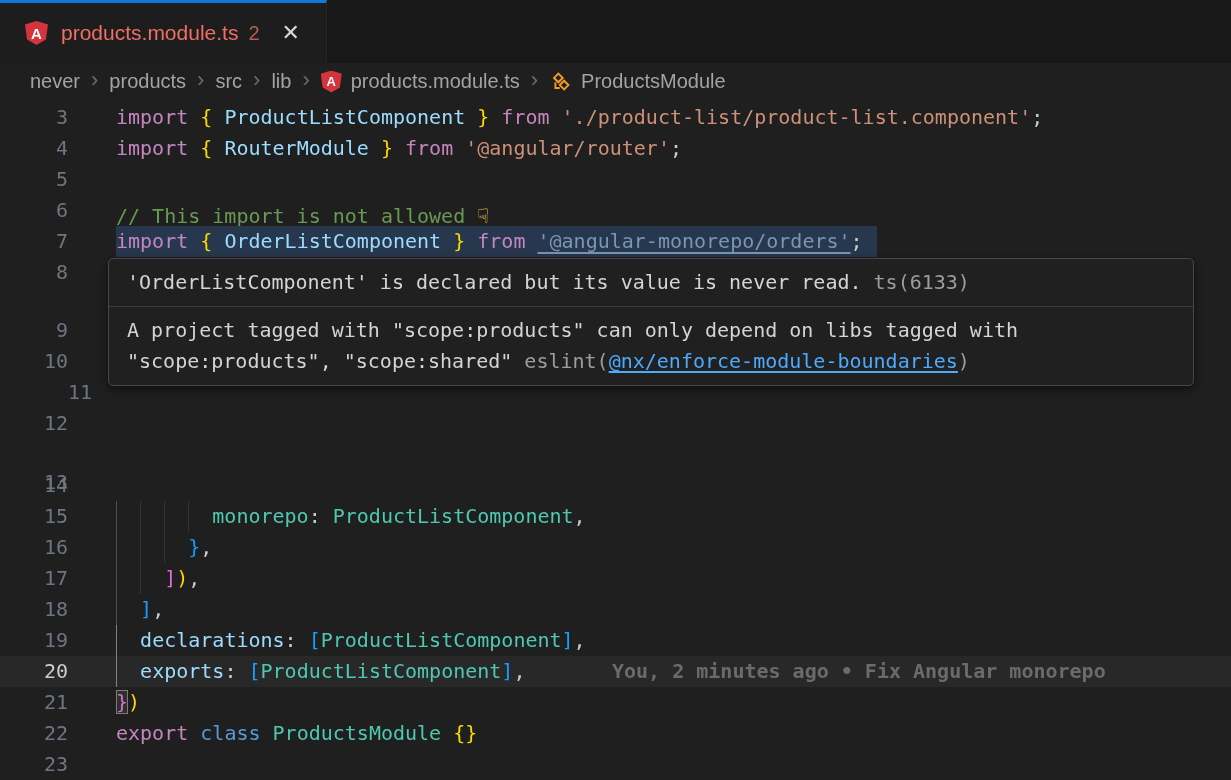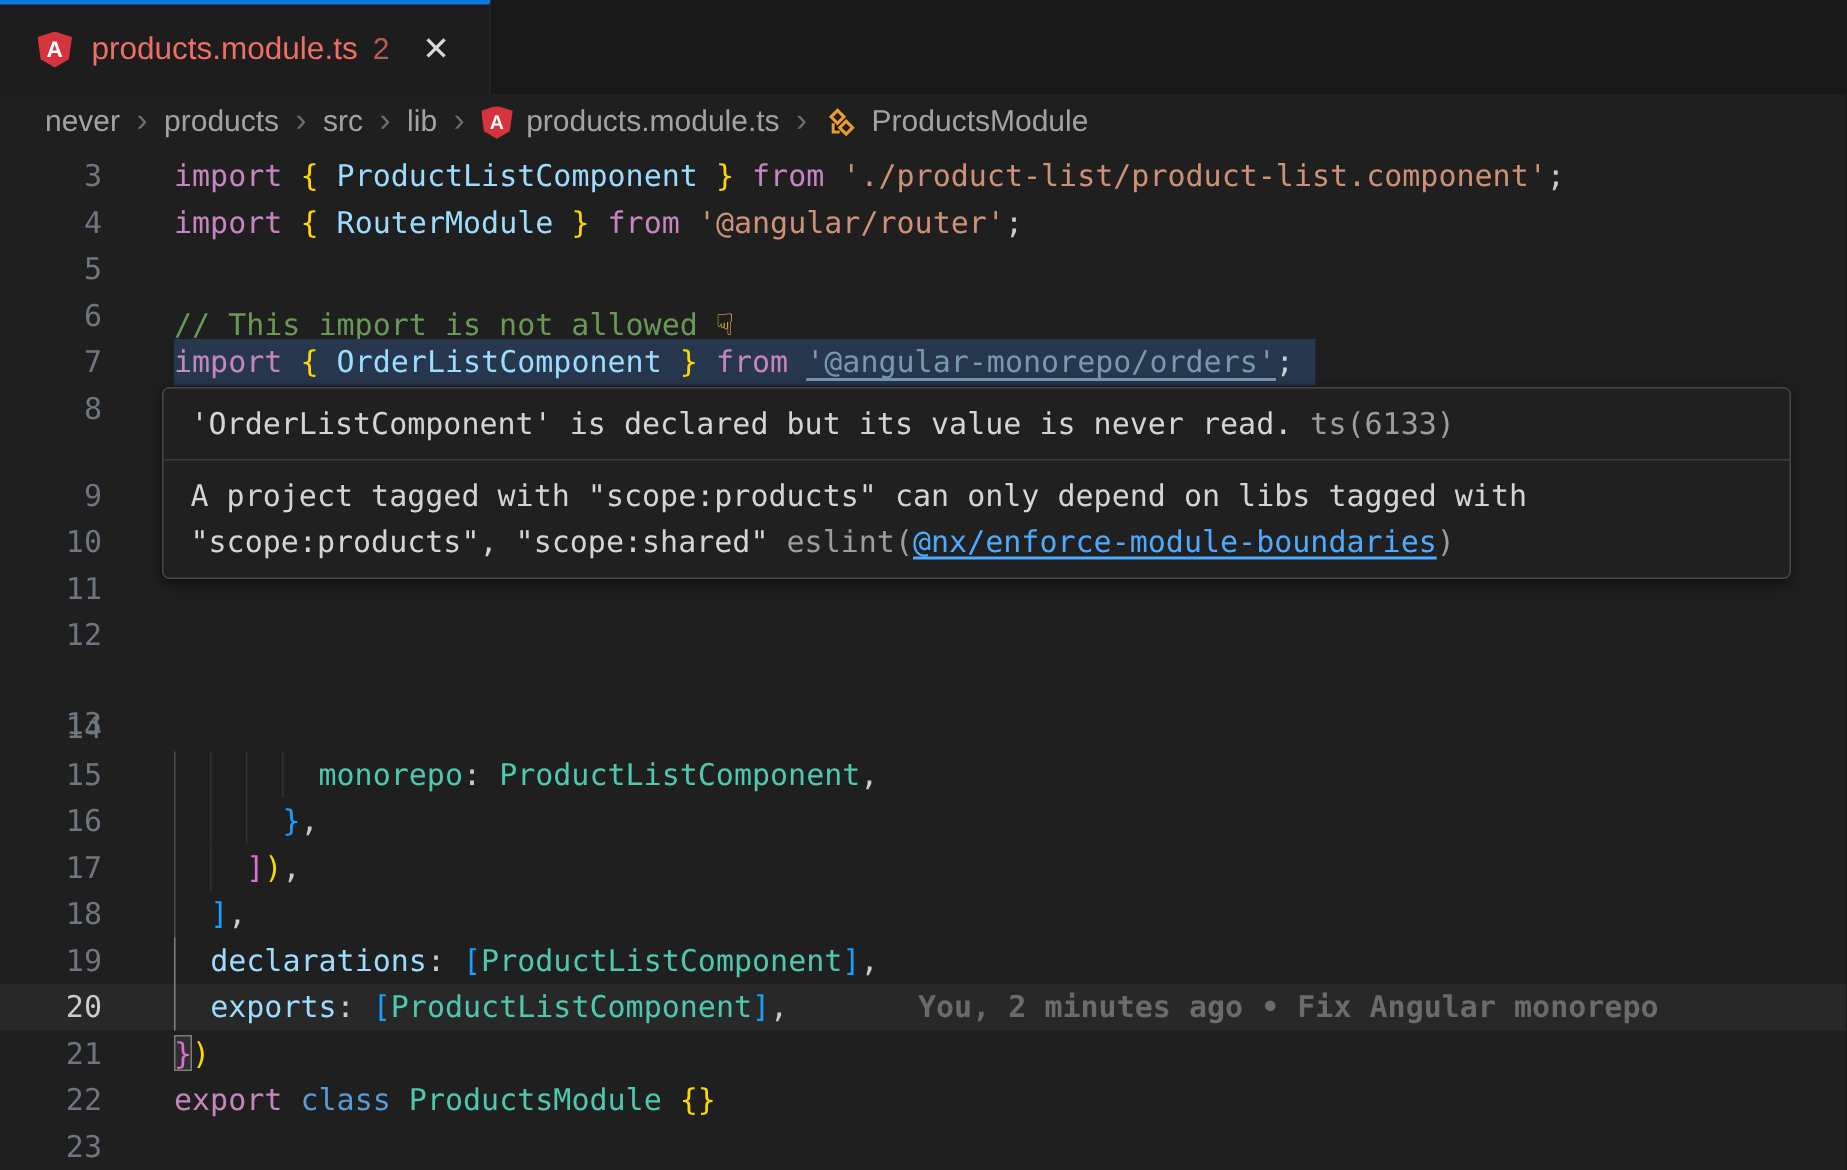--- a/index.html
+++ b/index.html
@@ -118,21 +118,21 @@
       <div class="sq" style="left: 116px; top: 152px; width: 747.1px;"><svg width="747.1" height="8">
           <path d="M4 4 q2 -4 4 0 q2 4 4 0 q2 -4 4 0 q2 4 4 0 q2 -4 4 0 q2 4 4 0 q2 -4 4 0 q2 4 4 0 q2 -4 4 0 q2 4 4 0 q2 -4 4 0 q2 4 4 0 q2 -4 4 0 q2 4 4 0 q2 -4 4 0 q2 4 4 0 q2 -4 4 0 q2 4 4 0 q2 -4 4 0 q2 4 4 0 q2 -4 4 0 q2 4 4 0 q2 -4 4 0 q2 4 4 0 q2 -4 4 0 q2 4 4 0 q2 -4 4 0 q2 4 4 0 q2 -4 4 0 q2 4 4 0 q2 -4 4 0 q2 4 4 0 q2 -4 4 0 q2 4 4 0 q2 -4 4 0 q2 4 4 0 q2 -4 4 0 q2 4 4 0 q2 -4 4 0 q2 4 4 0 q2 -4 4 0 q2 4 4 0 q2 -4 4 0 q2 4 4 0 q2 -4 4 0 q2 4 4 0 q2 -4 4 0 q2 4 4 0 q2 -4 4 0 q2 4 4 0 q2 -4 4 0 q2 4 4 0 q2 -4 4 0 q2 4 4 0 q2 -4 4 0 q2 4 4 0 q2 -4 4 0 q2 4 4 0 q2 -4 4 0 q2 4 4 0 q2 -4 4 0 q2 4 4 0 q2 -4 4 0 q2 4 4 0 q2 -4 4 0 q2 4 4 0 q2 -4 4 0 q2 4 4 0 q2 -4 4 0 q2 4 4 0 q2 -4 4 0 q2 4 4 0 q2 -4 4 0 q2 4 4 0 q2 -4 4 0 q2 4 4 0 q2 -4 4 0 q2 4 4 0 q2 -4 4 0 q2 4 4 0 q2 -4 4 0 q2 4 4 0 q2 -4 4 0 q2 4 4 0 q2 -4 4 0 q2 4 4 0 q2 -4 4 0 q2 4 4 0 q2 -4 4 0 q2 4 4 0 q2 -4 4 0 q2 4 4 0 q2 -4 4 0 q2 4 4 0 q2 -4 4 0 q2 4 4 0 q2 -4 4 0 q2 4 4 0 q2 -4 4 0 q2 4 4 0 q2 -4 4 0 q2 4 4 0 q2 -4 4 0 q2 4 4 0 q2 -4 4 0 q2 4 4 0 q2 -4 4 0 q2 4 4 0 q2 -4 4 0 q2 4 4 0 q2 -4 4 0 q2 4 4 0 q2 -4 4 0 q2 4 4 0 q2 -4 4 0 q2 4 4 0 q2 -4 4 0 q2 4 4 0 q2 -4 4 0 q2 4 4 0 q2 -4 4 0 q2 4 4 0 q2 -4 4 0 q2 4 4 0 q2 -4 4 0 q2 4 4 0 q2 -4 4 0 q2 4 4 0 q2 -4 4 0 q2 4 4 0 q2 -4 4 0 q2 4 4 0 q2 -4 4 0 q2 4 4 0 q2 -4 4 0 q2 4 4 0 q2 -4 4 0 q2 4 4 0 q2 -4 4 0 q2 4 4 0 q2 -4 4 0 q2 4 4 0 q2 -4 4 0 q2 4 4 0 q2 -4 4 0 q2 4 4 0 q2 -4 4 0 q2 4 4 0 q2 -4 4 0 q2 4 4 0 q2 -4 4 0 q2 4 4 0 q2 -4 4 0 q2 4 4 0 q2 -4 4 0 q2 4 4 0 q2 -4 4 0 q2 4 4 0 q2 -4 4 0 q2 4 4 0 q2 -4 4 0 q2 4 4 0 q2 -4 4 0 q2 4 4 0 q2 -4 4 0 q2 4 4 0 q2 -4 4 0 q2 4 4 0 q2 -4 4 0 q2 4 4 0 q2 -4 4 0 q2 4 4 0 q2 -4 4 0 q2 4 4 0 q2 -4 4 0 q2 4 4 0 q2 -4 4 0 q2 4 4 0 q2 -4 4 0 q2 4 4 0 q2 -4 4 0 q2 4 4 0 q2 -4 4 0 q2 4 4 0 q2 -4 4 0 q2 4 4 0 q2 -4 4 0 q2 4 4 0" fill="none" stroke="#d89048" stroke-width="1.6"></path>
           <path d="M0 4 q2 -4 4 0 q2 4 4 0 q2 -4 4 0 q2 4 4 0 q2 -4 4 0 q2 4 4 0 q2 -4 4 0 q2 4 4 0 q2 -4 4 0 q2 4 4 0 q2 -4 4 0 q2 4 4 0 q2 -4 4 0 q2 4 4 0 q2 -4 4 0 q2 4 4 0 q2 -4 4 0 q2 4 4 0 q2 -4 4 0 q2 4 4 0 q2 -4 4 0 q2 4 4 0 q2 -4 4 0 q2 4 4 0 q2 -4 4 0 q2 4 4 0 q2 -4 4 0 q2 4 4 0 q2 -4 4 0 q2 4 4 0 q2 -4 4 0 q2 4 4 0 q2 -4 4 0 q2 4 4 0 q2 -4 4 0 q2 4 4 0 q2 -4 4 0 q2 4 4 0 q2 -4 4 0 q2 4 4 0 q2 -4 4 0 q2 4 4 0 q2 -4 4 0 q2 4 4 0 q2 -4 4 0 q2 4 4 0 q2 -4 4 0 q2 4 4 0 q2 -4 4 0 q2 4 4 0 q2 -4 4 0 q2 4 4 0 q2 -4 4 0 q2 4 4 0 q2 -4 4 0 q2 4 4 0 q2 -4 4 0 q2 4 4 0 q2 -4 4 0 q2 4 4 0 q2 -4 4 0 q2 4 4 0 q2 -4 4 0 q2 4 4 0 q2 -4 4 0 q2 4 4 0 q2 -4 4 0 q2 4 4 0 q2 -4 4 0 q2 4 4 0 q2 -4 4 0 q2 4 4 0 q2 -4 4 0 q2 4 4 0 q2 -4 4 0 q2 4 4 0 q2 -4 4 0 q2 4 4 0 q2 -4 4 0 q2 4 4 0 q2 -4 4 0 q2 4 4 0 q2 -4 4 0 q2 4 4 0 q2 -4 4 0 q2 4 4 0 q2 -4 4 0 q2 4 4 0 q2 -4 4 0 q2 4 4 0 q2 -4 4 0 q2 4 4 0 q2 -4 4 0 q2 4 4 0 q2 -4 4 0 q2 4 4 0 q2 -4 4 0 q2 4 4 0 q2 -4 4 0 q2 4 4 0 q2 -4 4 0 q2 4 4 0 q2 -4 4 0 q2 4 4 0 q2 -4 4 0 q2 4 4 0 q2 -4 4 0 q2 4 4 0 q2 -4 4 0 q2 4 4 0 q2 -4 4 0 q2 4 4 0 q2 -4 4 0 q2 4 4 0 q2 -4 4 0 q2 4 4 0 q2 -4 4 0 q2 4 4 0 q2 -4 4 0 q2 4 4 0 q2 -4 4 0 q2 4 4 0 q2 -4 4 0 q2 4 4 0 q2 -4 4 0 q2 4 4 0 q2 -4 4 0 q2 4 4 0 q2 -4 4 0 q2 4 4 0 q2 -4 4 0 q2 4 4 0 q2 -4 4 0 q2 4 4 0 q2 -4 4 0 q2 4 4 0 q2 -4 4 0 q2 4 4 0 q2 -4 4 0 q2 4 4 0 q2 -4 4 0 q2 4 4 0 q2 -4 4 0 q2 4 4 0 q2 -4 4 0 q2 4 4 0 q2 -4 4 0 q2 4 4 0 q2 -4 4 0 q2 4 4 0 q2 -4 4 0 q2 4 4 0 q2 -4 4 0 q2 4 4 0 q2 -4 4 0 q2 4 4 0 q2 -4 4 0 q2 4 4 0 q2 -4 4 0 q2 4 4 0 q2 -4 4 0 q2 4 4 0 q2 -4 4 0 q2 4 4 0 q2 -4 4 0 q2 4 4 0 q2 -4 4 0 q2 4 4 0 q2 -4 4 0 q2 4 4 0 q2 -4 4 0 q2 4 4 0 q2 -4 4 0 q2 4 4 0 q2 -4 4 0 q2 4 4 0 q2 -4 4 0 q2 4 4 0 q2 -4 4 0 q2 4 4 0 q2 -4 4 0 q2 4 4 0 q2 -4 4 0 q2 4 4 0 q2 -4 4 0 q2 4 4 0 q2 -4 4 0 q2 4 4 0" fill="none" stroke="#e5484d" stroke-width="1.8"></path>
         </svg></div>
       <div class="lnum" style="top: 157px;">8</div>
       <div class="crow" style="top: 157px;"></div>
       <div class="lnum" style="top: 215px;">9</div>
       <div class="crow" style="top: 215px;"></div>
       <div class="lnum" style="top: 246px;">10</div>
       <div class="crow" style="top: 246px;"></div>
-      <div class="lnum" style="top: 277px;">11</div>
+      <div class="lnum" style="top: 277px; padding-left: 24px;">11</div>
       <div class="crow" style="top: 277px;"></div>
       <div class="lnum" style="top: 308px;">12</div>
       <div class="crow" style="top: 308px;"></div>
       <div class="lnum" style="top: 339px; margin-top: 28px;">13</div>
       <div class="crow" style="top: 339px;"></div>
       <div class="lnum" style="top: 370px;">14</div>
       <div class="crow" style="top: 370px;"></div>
       <div class="lnum" style="top: 401px;">15</div>
       <div class="guide g0" style="top: 401px; left: 116px;"></div>
       <div class="guide" style="top: 401px; left: 140.1px;"></div>

